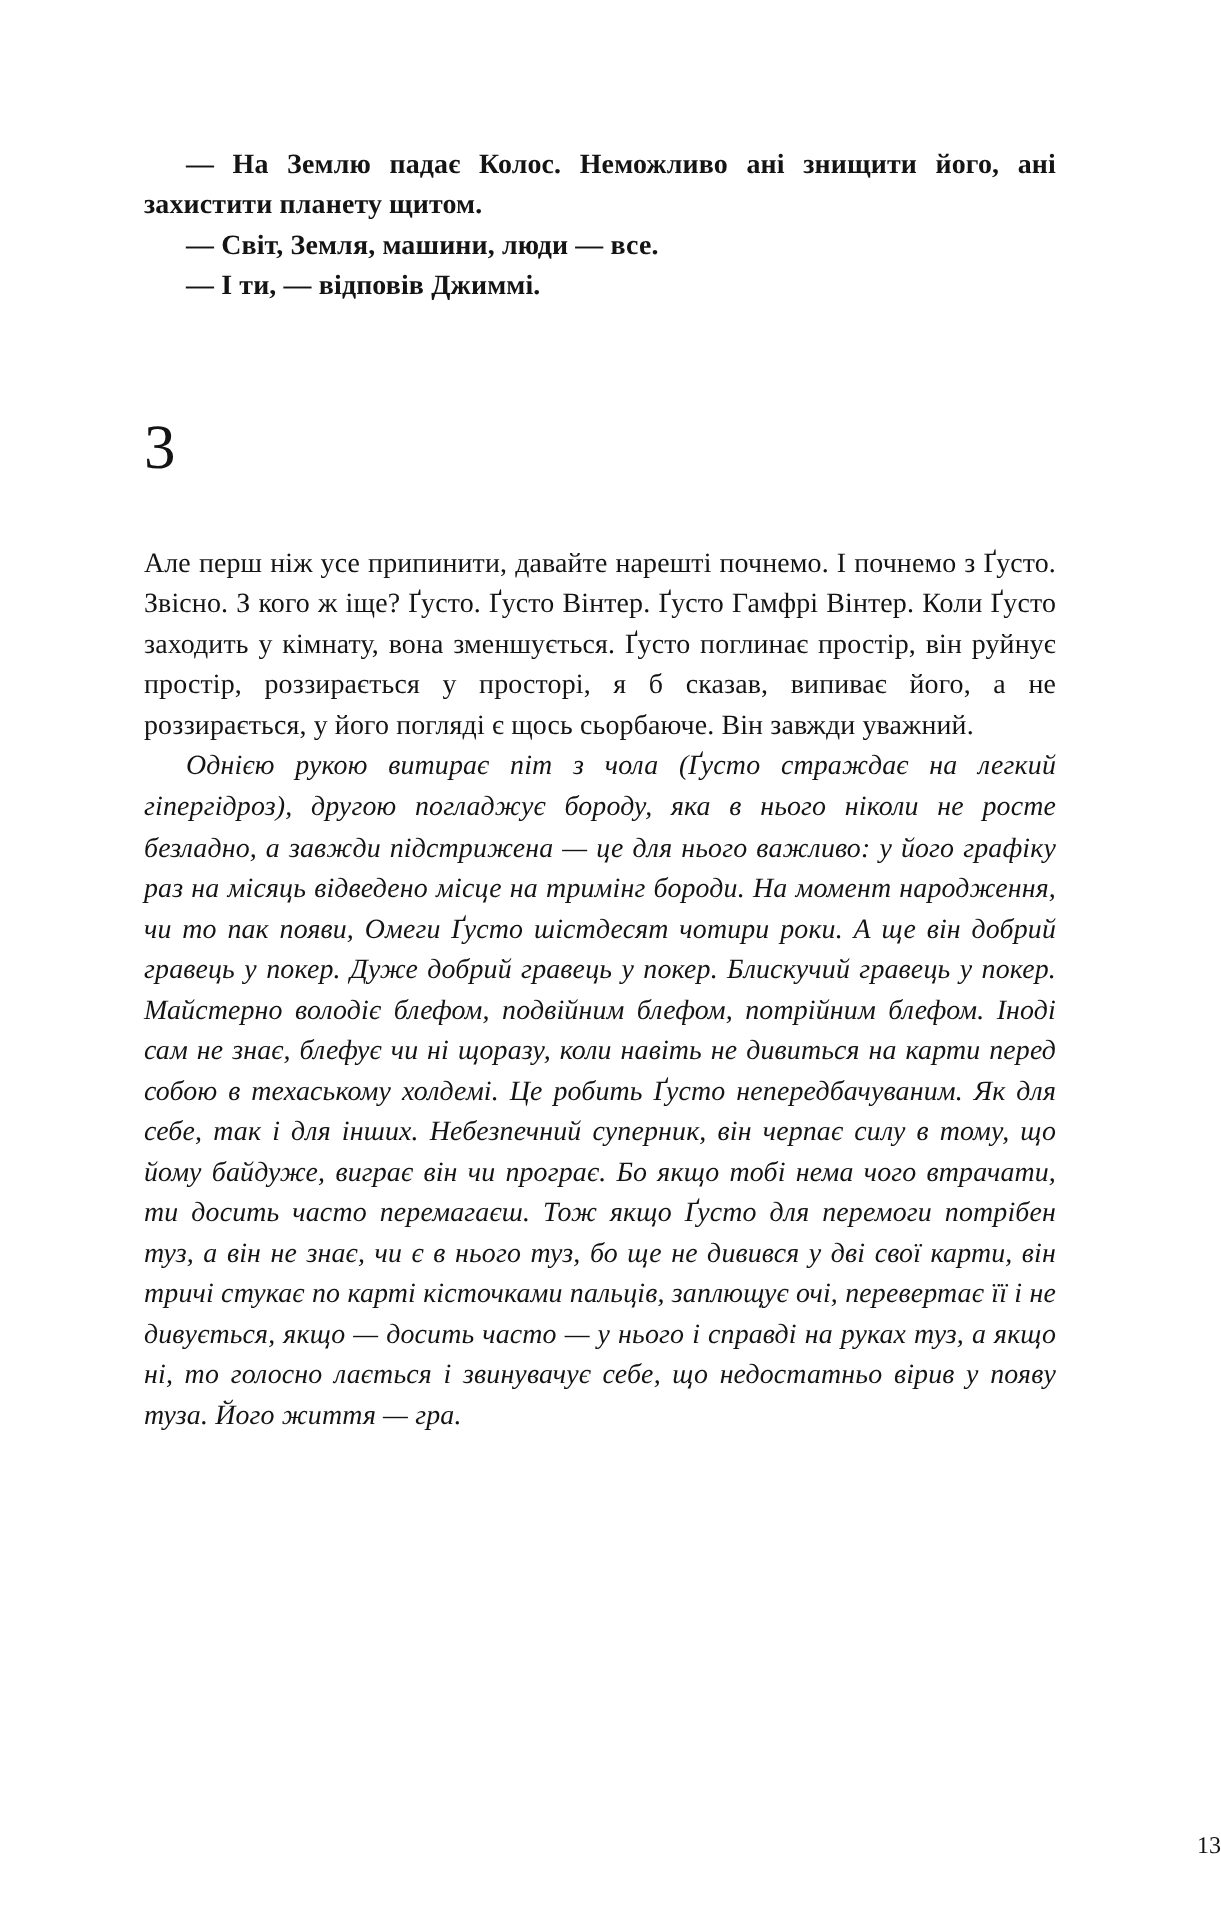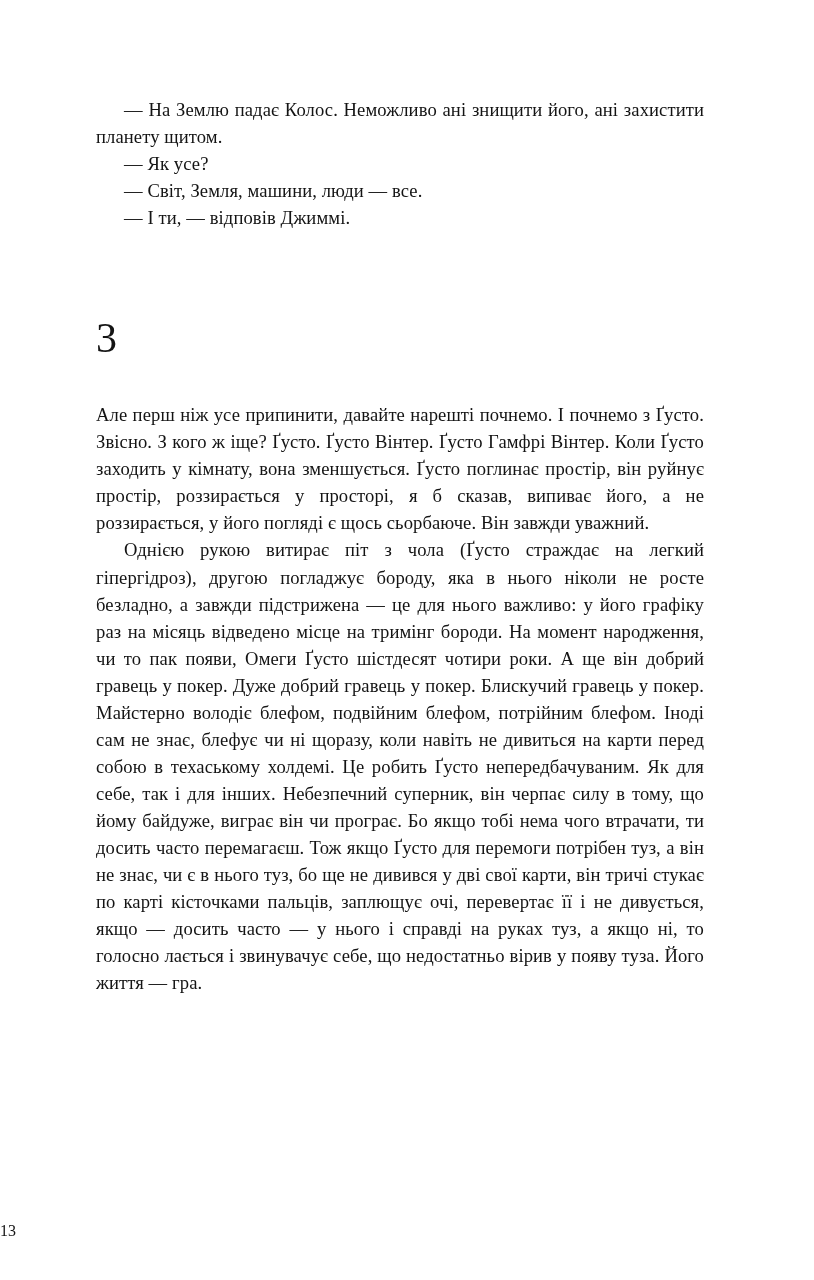--- a/index.html
+++ b/index.html
@@ -32,59 +32,60 @@
     letter-spacing: 0.1px;
   }
   .para {
     margin: 0;
     text-indent: 28px;
   }
   .para.noindent {
     text-indent: 0;
   }
   .dialogue-group {
-    margin: 0 0 12px 0;
+    margin: 0 0 0 0;
+    font-weight: bold;
   }
   .chapter-number {
     font-size: 42px;
     line-height: 1;
     margin: 0;
     padding: 0;
     font-weight: 400;
     text-align: left;
     text-indent: 0;
   }
   .spacer-before-chapter {
     height: 74px;
   }
   .spacer-after-chapter {
     height: 42px;
   }
   .body-section .para + .para {
     margin-top: 0;
+    font-style: italic;
   }
   .folio {
     position: absolute;
     left: 0;
     right: 0;
     bottom: 40px;
-    text-align: left;
+    text-align: right;
     font-size: 16px;
     color: #141414;
     margin-top: 40px;
   }
 </style>
 </head>
 <body>
 
 <div class="page">
 
   <div class="text-block dialogue-group">
     <p class="para">— На Землю падає Колос. Неможливо ані знищити його, ані захистити планету щитом.</p>
-    <p class="para">— Як усе?</p>
     <p class="para">— Світ, Земля, машини, люди — все.</p>
     <p class="para">— І ти, — відповів Джиммі.</p>
   </div>
 
   <div class="spacer-before-chapter"></div>
 
   <div class="chapter-number">3</div>
 
   <div class="spacer-after-chapter"></div>
 

